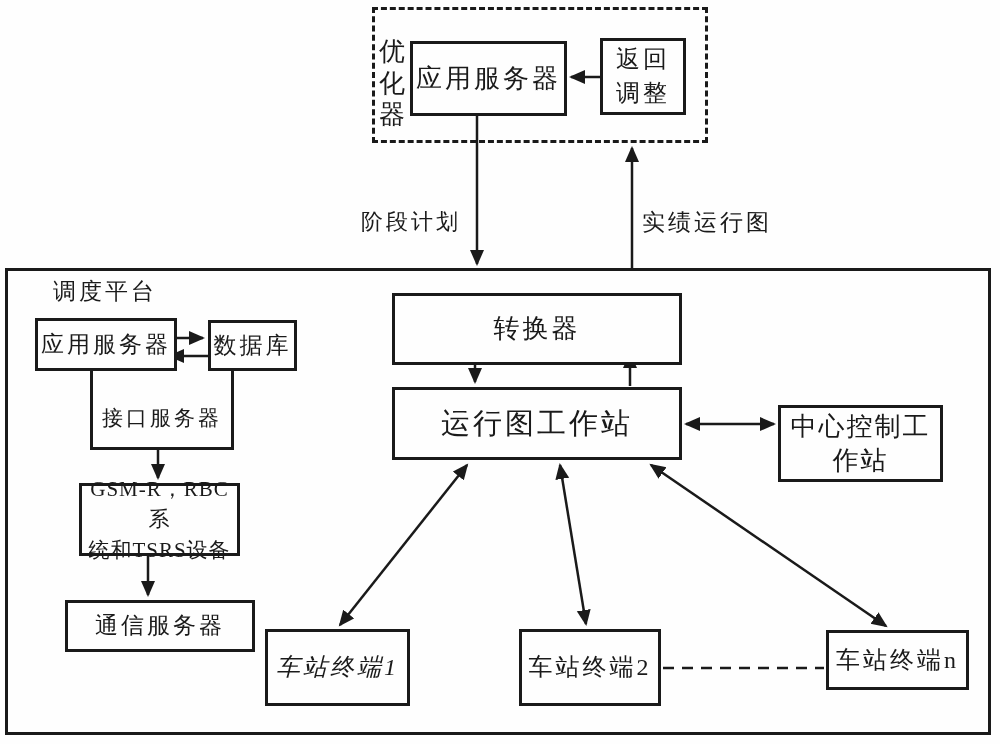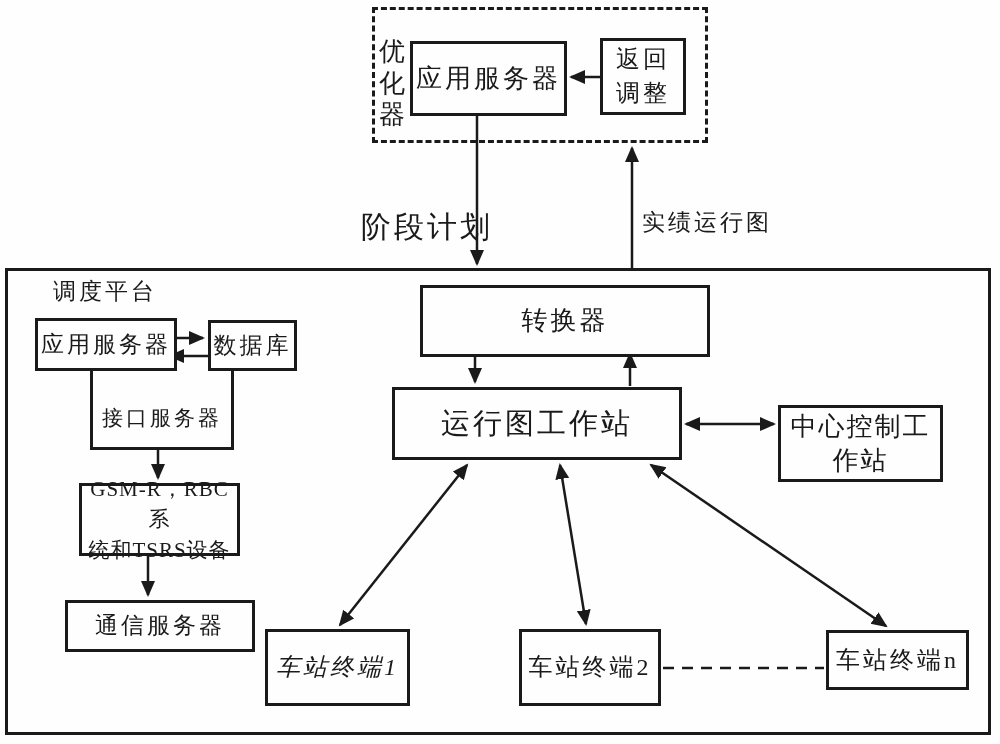--- a/index.html
+++ b/index.html
@@ -93,40 +93,40 @@
 
   <div class="vtext" style="left:378px;top:36px;width:28px;font-size:26px;">优
 化
 器</div>
 
   <div class="node" style="left:410px;top:41px;width:157px;height:75px;font-size:26px;">应用服务器</div>
 
   <div class="node pre" style="left:600px;top:38px;width:86px;height:77px;font-size:24px;line-height:1.4;">返回
 调整</div>
 
-  <div class="label" style="left:361px;top:207px;font-size:30px;">阶段计划</div>
+  <div class="label" style="left:361px;top:207px;font-size:22px;">阶段计划</div>
 
   <div class="label" style="left:642px;top:207px;font-size:23px;">实绩运行图</div>
 
   <div class="solid-group" style="left:5px;top:268px;width:986px;height:467px;"></div>
 
   <div class="label" style="left:17px;top:276px;font-size:23px;margin-left:36px;">调度平台</div>
 
   <div class="node" style="left:23px;top:318px;width:142px;height:53px;font-size:23px;margin-left:12px;">应用服务器</div>
 
   <div class="node" style="left:208px;top:320px;width:89px;height:51px;font-size:23px;">数据库</div>
 
   <div class="node open-top" style="left:90px;top:371px;width:144px;height:79px;font-size:21px;padding-top:18px;">接口服务器</div>
 
   <div class="node pre" style="left:79px;top:483px;width:161px;height:73px;font-size:21px;letter-spacing:1px;line-height:1.45;">GSM-R，RBC系
 统和TSRS设备</div>
 
   <div class="node" style="left:65px;top:600px;width:190px;height:52px;font-size:23px;">通信服务器</div>
 
-  <div class="node" style="left:392px;top:285px;width:290px;height:72px;font-size:26px;margin-left:28px;">转换器</div>
+  <div class="node" style="left:392px;top:293px;width:290px;height:72px;font-size:26px;">转换器</div>
 
   <div class="node" style="left:392px;top:387px;width:290px;height:73px;font-size:29px;">运行图工作站</div>
 
   <div class="node pre" style="left:778px;top:385px;width:165px;height:77px;font-size:26px;letter-spacing:2px;line-height:1.3;margin-top:20px;">中心控制工
 作站</div>
 
   <div class="node" style="left:265px;top:629px;width:145px;height:77px;font-size:24px;font-style:italic;">车站终端1</div>
 
   <div class="node" style="left:519px;top:629px;width:142px;height:77px;font-size:24px;">车站终端2</div>
 

